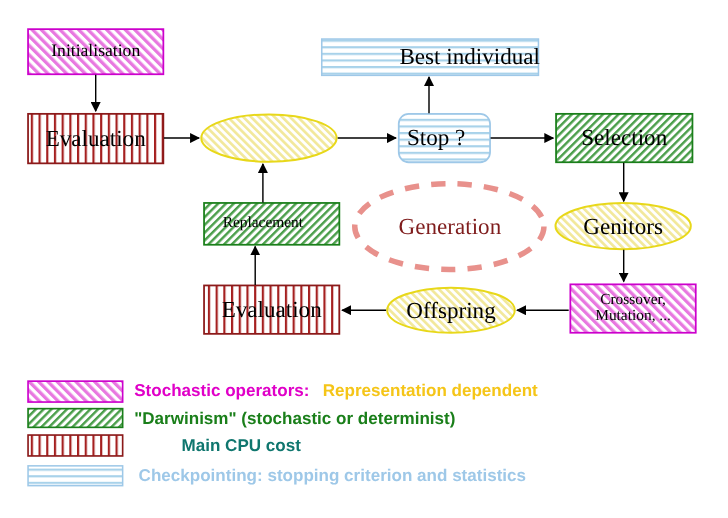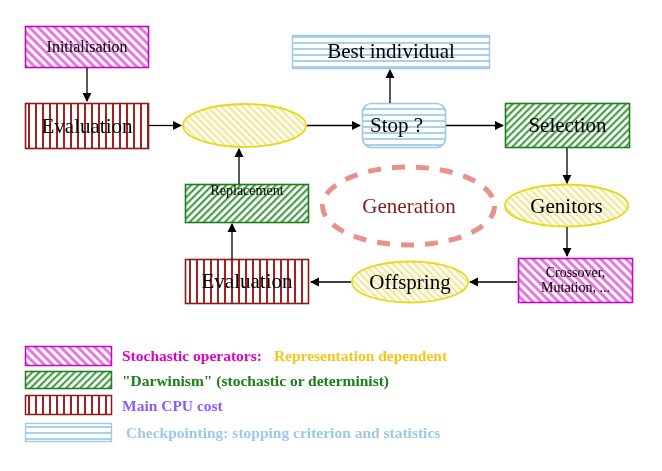--- a/index.html
+++ b/index.html
@@ -32,21 +32,21 @@
     text-align: center;
     color: #000000;
     pointer-events: none;
     line-height: 1.05;
   }
   .legend-label {
     position: absolute;
     display: flex;
     align-items: center;
     white-space: nowrap;
-    font-family: Liberation Serif, serif;
+    font-family: Liberation Sans, sans-serif;
     font-weight: bold;
   }
   .lg-part { display: inline-block; }
 </style>
 </head>
 <body>
 
 <div id="canvas">
 
   <svg id="svg-layer" viewBox="0 0 662 471">
@@ -128,48 +128,48 @@
 
   <div class="node-label" style="left:25px; top:26px; width:124px; height:42px; font-size:16px;">Initialisation</div>
 
   <div class="node-label" style="left:25px; top:103px; width:124px; height:46px; font-size:21px;">Evaluation</div>
 
 
   <div class="node-label" style="left:362px; top:103px; width:69px; height:45px; font-size:21px;">Stop ?</div>
 
   <div class="node-label" style="left:505px; top:103px; width:125px; height:45px; font-size:21px;">Selection</div>
 
-  <div class="node-label" style="left:292px; top:34px; width:198px; height:35px; font-size:21px;">Best individual</div>
+  <div class="node-label" style="left:292px; top:34px; width:198px; height:35px; font-size:21px;padding-left:36px;">Best individual</div>
 
   <div class="node-label" style="left:505px; top:185px; width:123px; height:42px; font-size:21px;">Genitors</div>
 
   <div class="node-label" style="left:518px; top:258px; width:115px; height:45px; font-size:14px; flex-direction:column;">
     <span>Crossover,</span>
     <span>Mutation, ...</span>
   </div>
 
   <div class="node-label" style="left:352px; top:261px; width:116px; height:42px; font-size:21px;">Offspring</div>
 
   <div class="node-label" style="left:185px; top:259px; width:124px; height:45px; font-size:21px;">Evaluation</div>
 
-  <div class="node-label" style="left:185px; top:172px; width:124px; height:39px; font-size:14px;">Replacement</div>
+  <div class="node-label" style="left:185px; top:184px; width:108px; height:39px; font-size:14px;">Replacement</div>
 
   <div class="node-label" style="left:322px; top:186px; width:174px; height:40px; font-size:21px; color:#7f1d1d;">Generation</div>
 
   <div class="legend-label" style="left:122px; top:344px; height:24px; font-size:15.5px;">
     <span class="lg-part" style="color:#e000c8;">Stochastic operators:</span>
     <span style="display:inline-block; width:12px;"></span>
     <span class="lg-part" style="color:#f5c518;">Representation dependent</span>
   </div>
 
   <div class="legend-label" style="left:122px; top:369px; height:23px; font-size:15.5px;">
     <span class="lg-part" style="color:#1a7f1a;">"Darwinism" (stochastic or determinist)</span>
   </div>
 
   <div class="legend-label" style="left:122px; top:394px; height:23px; font-size:15.5px;">
-    <span class="lg-part" style="color:#8b5cf6;">Main CPU cost</span>
+    <span class="lg-part" style="color:#0f766e;margin-left:43px;">Main CPU cost</span>
   </div>
 
   <div class="legend-label" style="left:126px; top:421px; height:23px; font-size:15.5px;">
     <span class="lg-part" style="color:#9ec8e8;">Checkpointing: stopping criterion and statistics</span>
   </div>
 
 </div>
 
 </body></html>

